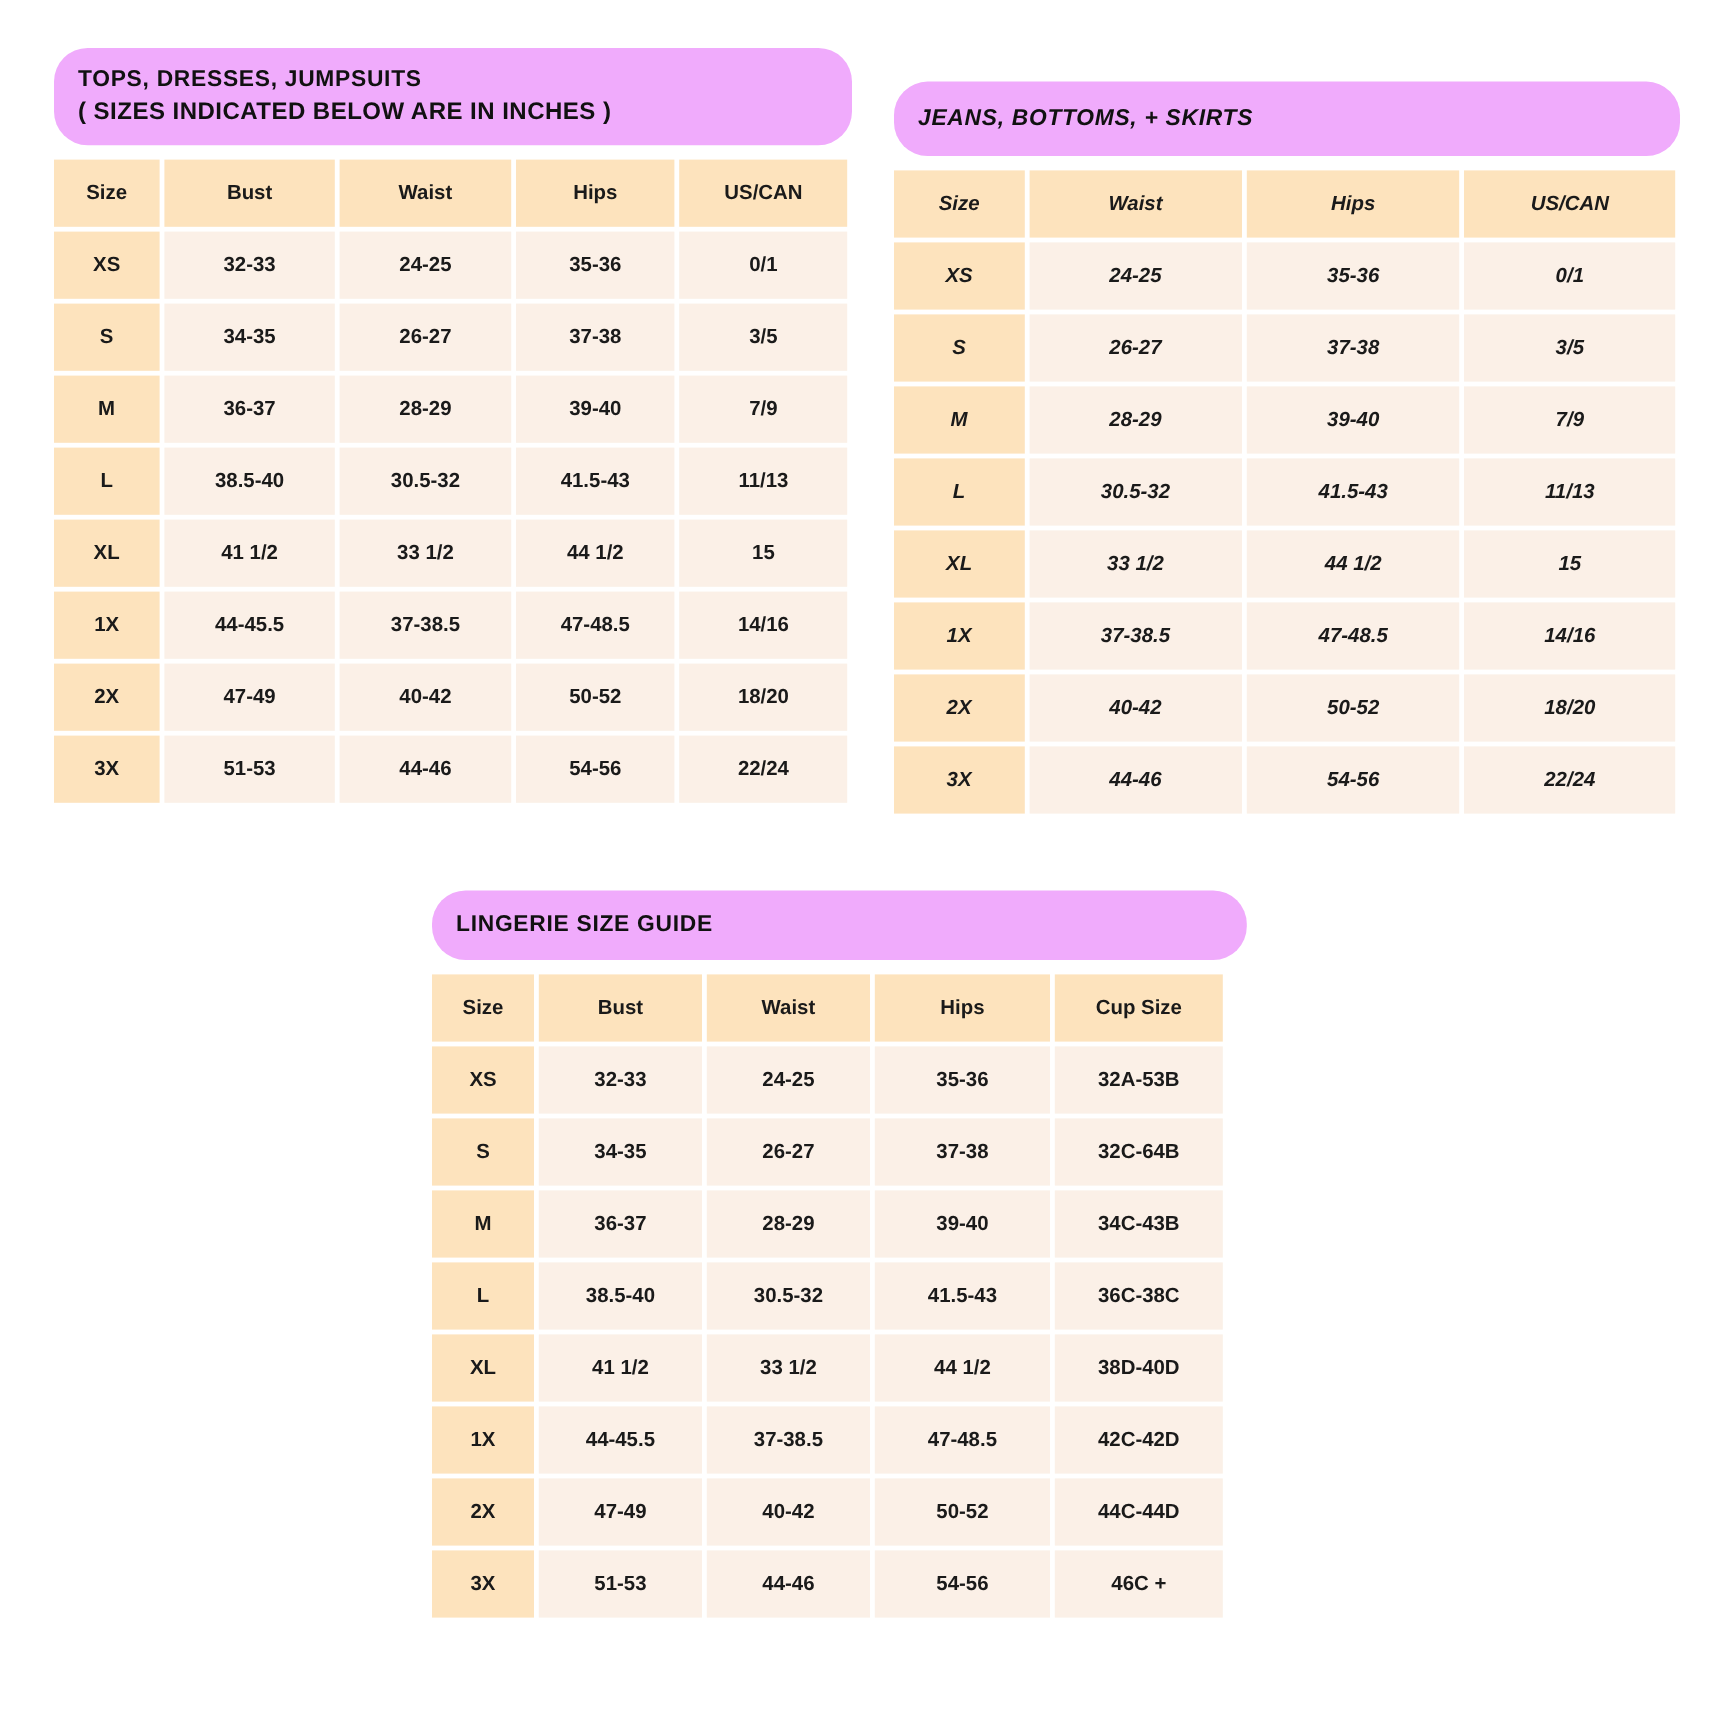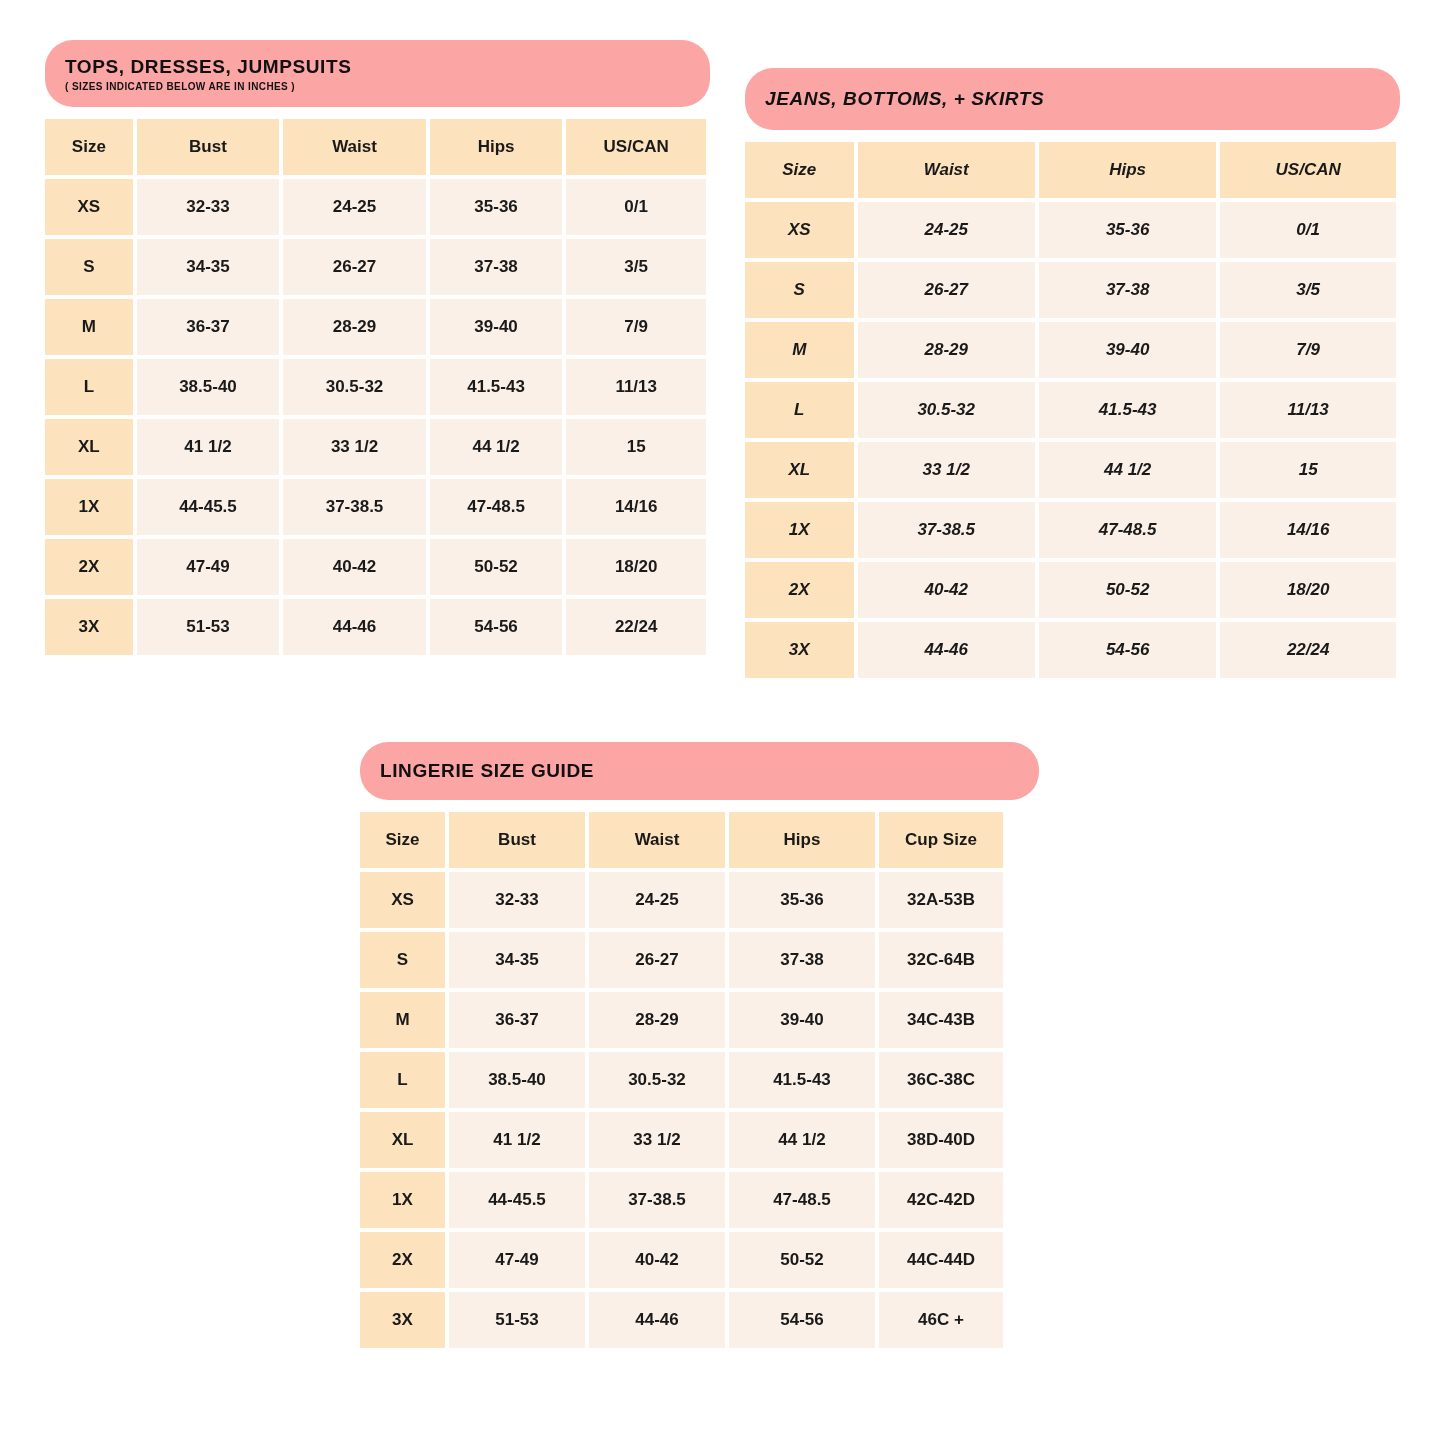--- a/index.html
+++ b/index.html
@@ -18,35 +18,35 @@
     position: relative;
     width: 1445px;
     height: 1445px;
   }
 
   
   .table-block {
     position: absolute;
   }
   .block-title {
-    background: #fca5a5;
+    background: #f0abfc;
     padding: 14px 20px 14px 20px;
     box-sizing: border-box;
     border-radius: 28px;
   }
   .block-title .title-main {
     font-size: 19px;
     font-weight: bold;
     letter-spacing: 0.6px;
     line-height: 1.35;
     color: #111111;
     white-space: nowrap;
   }
   .block-title .title-sub {
-    font-size: 10px;
+    font-size: 20px;
     font-weight: bold;
     letter-spacing: 0.4px;
     line-height: 1.35;
     color: #111111;
     white-space: nowrap;
   }
 
   table.size-table {
     border-collapse: separate;
     border-spacing: 4px;
@@ -84,21 +84,21 @@
 
   #jeans-table th.c0, #jeans-table td.c0 { width: 110px; }
   #jeans-table th.c1, #jeans-table td.c1 { width: 180px; }
   #jeans-table th.c2, #jeans-table td.c2 { width: 180px; }
   #jeans-table th.c3, #jeans-table td.c3 { width: 178px; }
 
   #lingerie-table th.c0, #lingerie-table td.c0 { width: 85px; }
   #lingerie-table th.c1, #lingerie-table td.c1 { width: 136px; }
   #lingerie-table th.c2, #lingerie-table td.c2 { width: 136px; }
   #lingerie-table th.c3, #lingerie-table td.c3 { width: 146px; }
-  #lingerie-table th.c4, #lingerie-table td.c4 { width: 124px; }
+  #lingerie-table th.c4, #lingerie-table td.c4 { width: 140px; }
 
   
   #block-tops   { left: 45px;  top: 40px;  width: 665px; }
   #block-tops .block-title { width: 665px; }
 
   #block-jeans  { left: 745px; top: 68px;  width: 655px; font-style: italic; }
   #block-jeans .block-title { width: 655px; padding-top: 18px; padding-bottom: 18px; }
 
   #block-lingerie { left: 360px; top: 742px; width: 663px; }
   #block-lingerie .block-title { width: 679px; padding-top: 16px; padding-bottom: 16px; }

